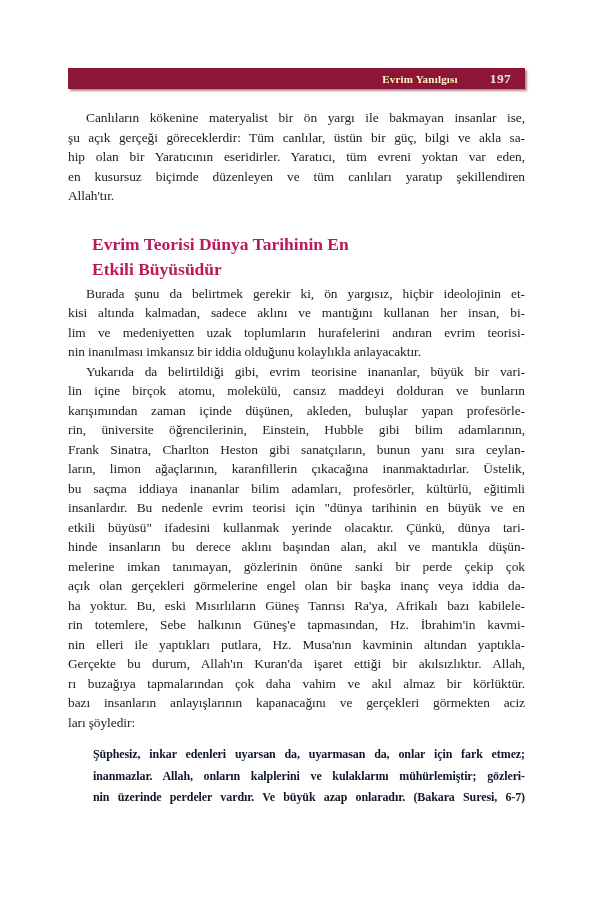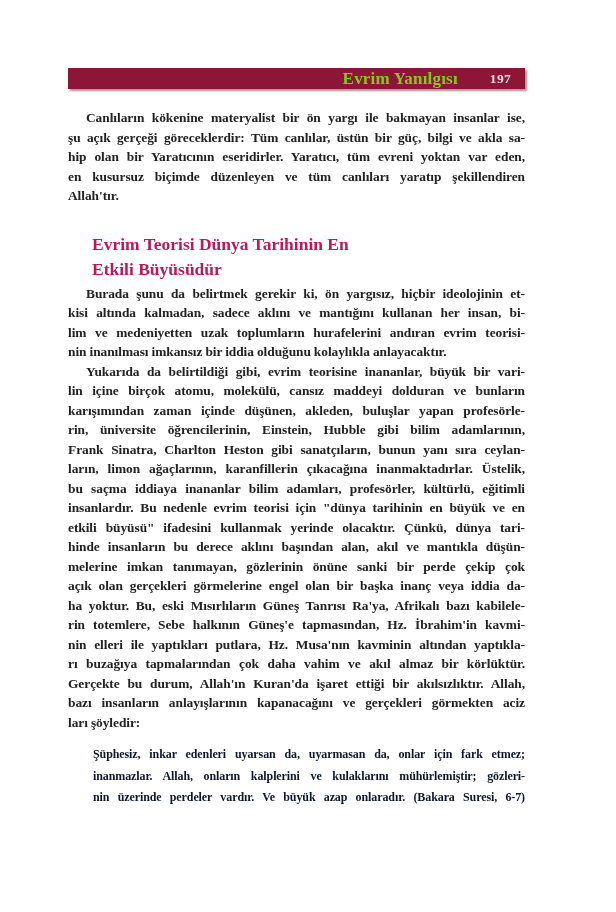--- a/index.html
+++ b/index.html
@@ -15,30 +15,30 @@
 
   
   .header-bar{
     position:absolute;left:68px;top:68px;width:457px;height:21px;
     display:flex;align-items:center;justify-content:flex-end;
     box-shadow:1.5px 2px 2px rgba(70,5,25,.45);
     box-sizing:border-box;
     padding-right:14px;
   }
   .header-title{
-    color:#84cc16;font-weight:bold;font-size:17px;letter-spacing:.2px;
+    color:#fef9c3;font-weight:bold;font-size:11px;letter-spacing:.2px;
   }
   .header-page-number{
     color:#e5e5e5;font-weight:bold;font-size:13.5px;margin-left:32px;letter-spacing:.3px;
   }
 
   
   .column{position:absolute;left:68px;top:108px;width:457px;}
 
-  .para{font-size:13.4px;line-height:19.5px;word-spacing:-0.3px;letter-spacing:-0.05px;font-weight:bold;}
+  .para{font-size:13.4px;line-height:19.5px;word-spacing:-0.3px;letter-spacing:-0.05px;}
   .para .tline{height:19.5px;}
   .para .tline:first-child{text-indent:18px;}
 
   .tline{text-align:justify;text-align-last:justify;overflow:hidden;}
   .tlast{text-align-last:left;}
 
   .heading{
     margin-top:26px;margin-bottom:2px;
     padding-left:24px;
     font-size:17.5px;line-height:25px;font-weight:bold;color:#be185d;
@@ -105,22 +105,22 @@
         <div class="tline">ların, limon ağaçlarının, karanfillerin çıkacağına inanmaktadırlar. Üstelik,</div>
         <div class="tline">bu saçma iddiaya inananlar bilim adamları, profesörler, kültürlü, eğitimli</div>
         <div class="tline">insanlardır. Bu nedenle evrim teorisi için "dünya tarihinin en büyük ve en</div>
         <div class="tline">etkili büyüsü" ifadesini kullanmak yerinde olacaktır. Çünkü, dünya tari-</div>
         <div class="tline">hinde insanların bu derece aklını başından alan, akıl ve mantıkla düşün-</div>
         <div class="tline">melerine imkan tanımayan, gözlerinin önüne sanki bir perde çekip çok</div>
         <div class="tline">açık olan gerçekleri görmelerine engel olan bir başka inanç veya iddia da-</div>
         <div class="tline">ha yoktur. Bu, eski Mısırlıların Güneş Tanrısı Ra'ya, Afrikalı bazı kabilele-</div>
         <div class="tline">rin totemlere, Sebe halkının Güneş'e tapmasından, Hz. İbrahim'in kavmi-</div>
         <div class="tline">nin elleri ile yaptıkları putlara, Hz. Musa'nın kavminin altından yaptıkla-</div>
+        <div class="tline">Gerçekte bu durum, Allah'ın Kuran'da işaret ettiği bir akılsızlıktır. Allah,</div>
         <div class="tline">rı buzağıya tapmalarından çok daha vahim ve akıl almaz bir körlüktür.</div>
-        <div class="tline">Gerçekte bu durum, Allah'ın Kuran'da işaret ettiği bir akılsızlıktır. Allah,</div>
         <div class="tline">bazı insanların anlayışlarının kapanacağını ve gerçekleri görmekten aciz</div>
         <div class="tline tlast">ları şöyledir:</div>
       </div>
 
     <div class="quote">
         <div class="tline">Şüphesiz, inkar edenleri uyarsan da, uyarmasan da, onlar için fark etmez;</div>
         <div class="tline">inanmazlar. Allah, onların kalplerini ve kulaklarını mühürlemiştir; gözleri-</div>
         <div class="tline tlast">nin üzerinde perdeler vardır. Ve büyük azap onlaradır. (Bakara Suresi, 6-7)</div>
       </div>
 

